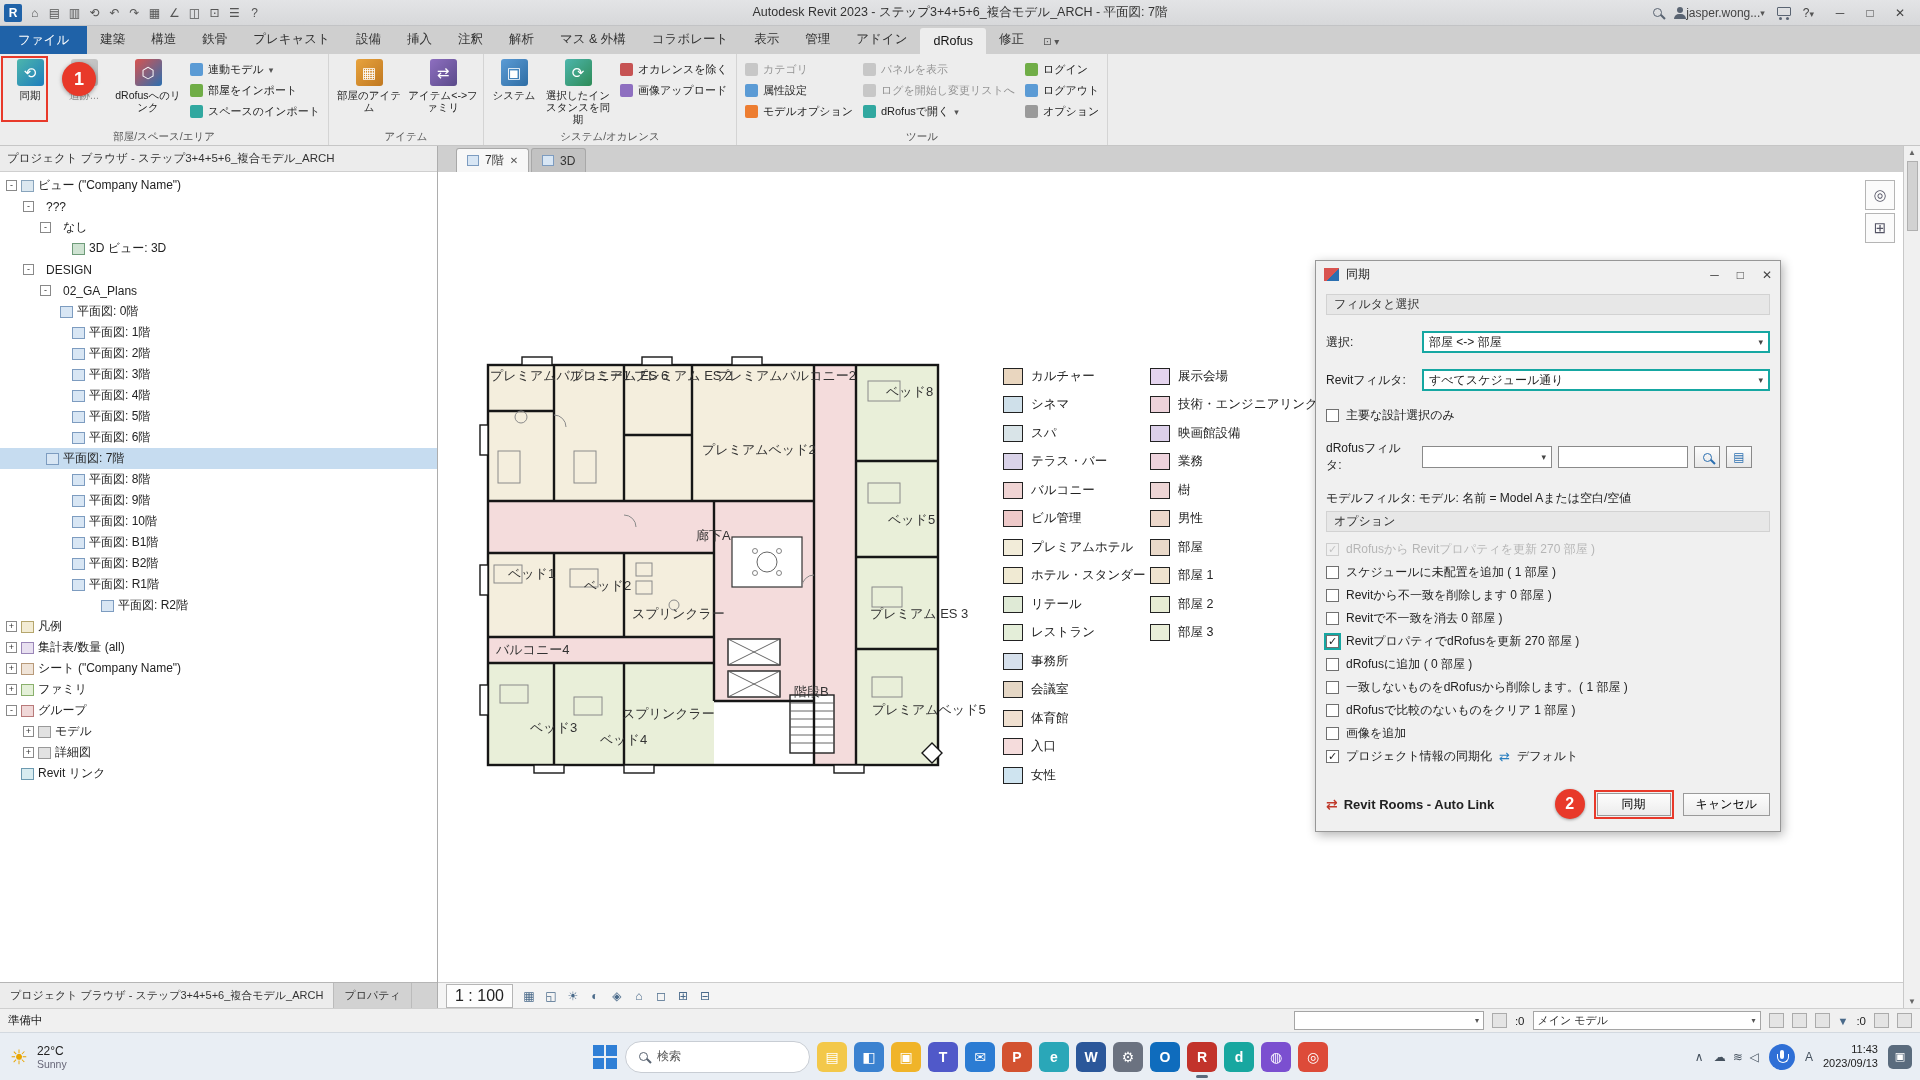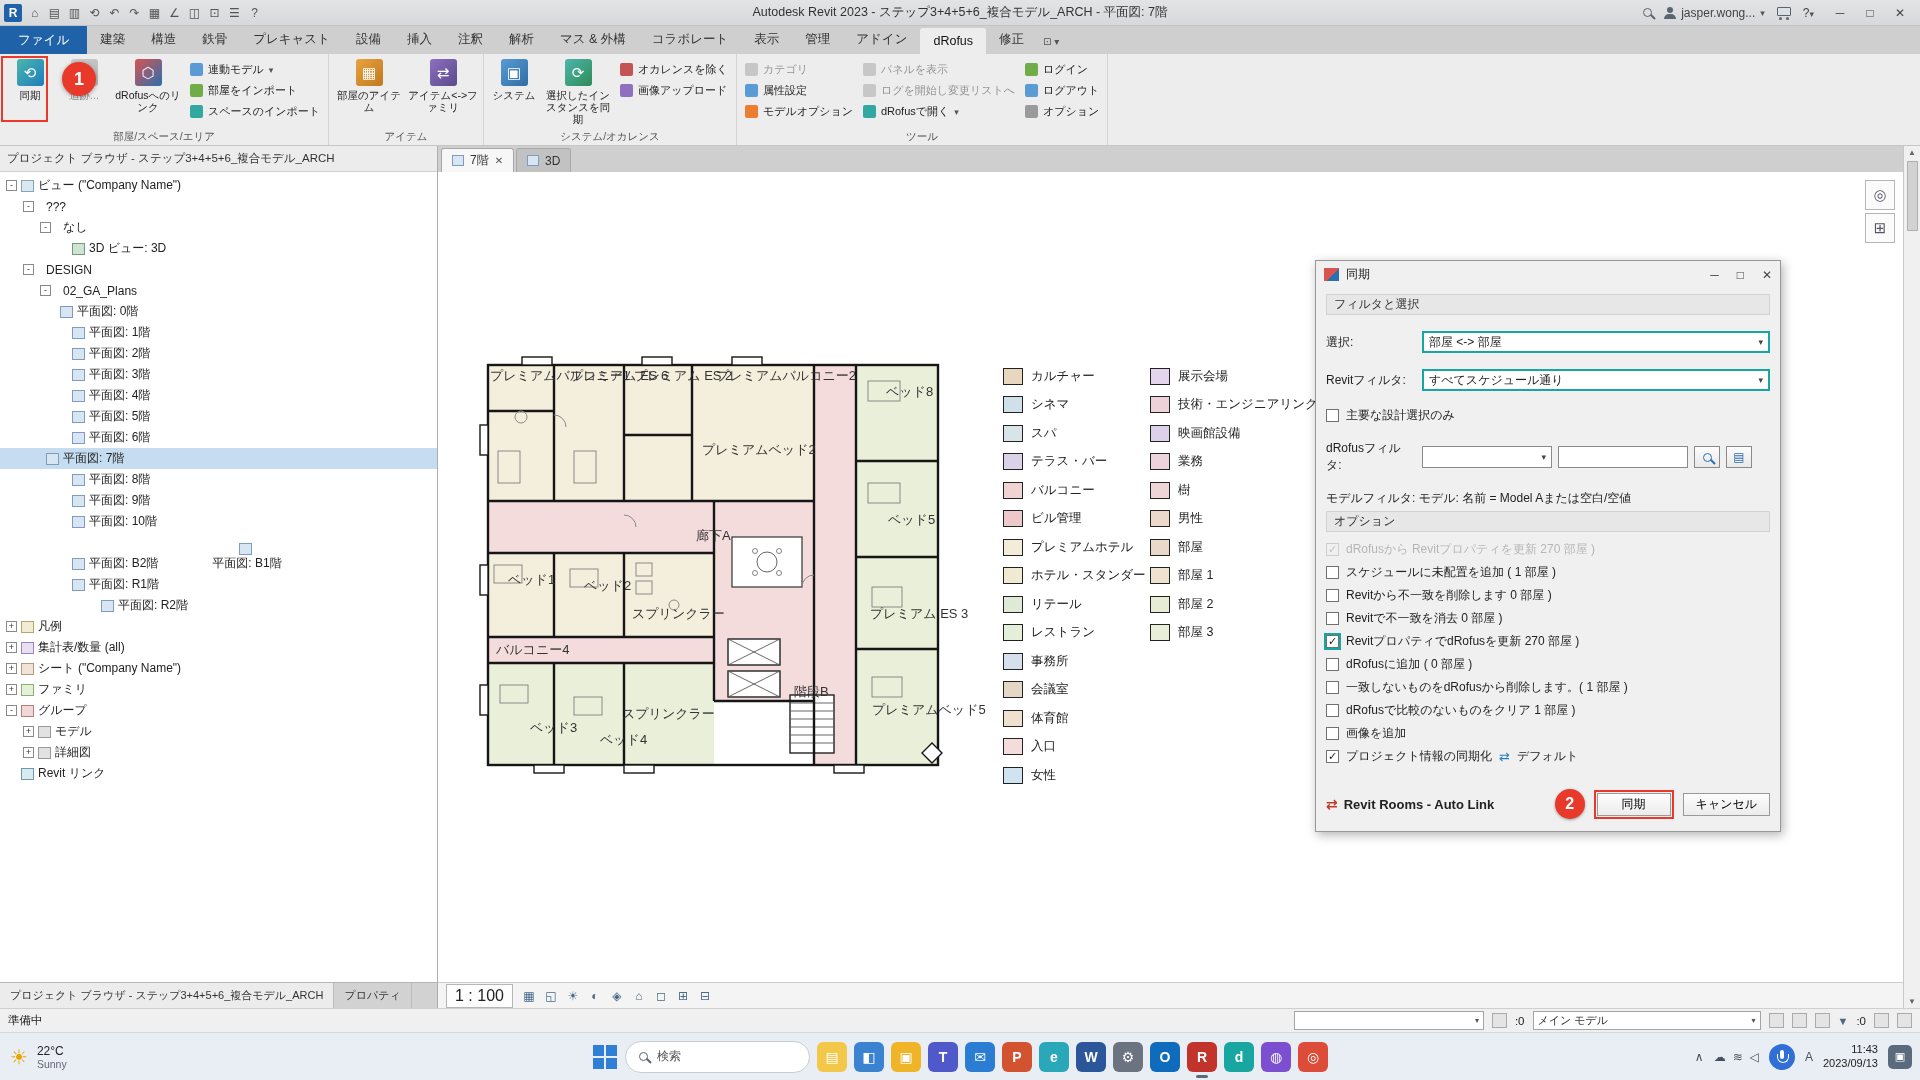--- a/index.html
+++ b/index.html
@@ -7,21 +7,21 @@
   body { font-family:"Liberation Sans","DejaVu Sans",sans-serif; font-size:12px; color:#222; background:#fff; }
   .app { width:1920px; height:1080px; display:flex; flex-direction:column; position:relative; background:#e9e9e9; }
 
   
   .titlebar { height:26px; background:linear-gradient(#e3e4e6,#d7d8da); display:flex; align-items:center; padding:0 4px; position:relative; border-bottom:1px solid #c2c3c5; flex:none; }
   .rlogo { width:18px; height:18px; background:#1f62a8; color:#fff; font-weight:bold; font-size:12px; display:grid; place-items:center; border-radius:2px; margin-right:3px; }
   .qat { display:flex; align-items:center; gap:1px; }
   .qicon { width:19px; height:19px; display:grid; place-items:center; color:#555; font-size:12px; cursor:default; }
   .tb-title { position:absolute; left:50%; transform:translateX(-50%); font-size:12.5px; color:#333; white-space:nowrap; }
   .tb-right { margin-left:auto; display:flex; align-items:center; gap:12px; padding-right:2px; }
-  .tb-user { display:flex; align-items:center; gap:5px; color:#444; font-size:12px; }
+  .tb-user { display:flex; align-items:center; color:#444; font-size:12px; }
   .person { width:12px; height:12px; position:relative; display:inline-block; }
   .person::before { content:""; position:absolute; top:0; left:3px; width:6px; height:6px; border-radius:50%; background:#5a6472; }
   .person::after { content:""; position:absolute; bottom:0; left:0; width:12px; height:5px; border-radius:6px 6px 0 0; background:#5a6472; }
   .cart { width:14px; height:9px; border:1.5px solid #5a6472; border-radius:1px; position:relative; display:inline-block; margin-top:-3px; }
   .cart::after { content:""; position:absolute; left:1px; bottom:-5px; width:3px; height:3px; border-radius:50%; background:#5a6472; box-shadow:7px 0 0 #5a6472; }
   .mag { width:9px; height:9px; border:1.6px solid #5a6472; border-radius:50%; position:relative; display:inline-block; }
   .mag::after { content:""; position:absolute; width:6px; height:1.6px; background:#5a6472; transform:rotate(45deg); right:-5px; bottom:-2px; }
   .mag.blue { border-color:#2b6fb0; } .mag.blue::after { background:#2b6fb0; }
   .win-btns { display:flex; gap:2px; }
   .win-btns span { width:28px; text-align:center; color:#444; font-size:12px; }
@@ -80,21 +80,21 @@
   .ic-group .tico { background:#f0d8d8; border-color:#b87a7a; }
   .ic-model .tico, .ic-detail .tico { background:#e2e2e2; border-color:#999; }
   .ic-link .tico { background:#d8ecf0; border-color:#6d9ab0; }
   .ic-views .tico { background:#dce8f0; border-color:#88a4bc; }
   .browser-tabs { height:26px; background:#d2d2d2; border-top:1px solid #b5b5b5; display:flex; align-items:stretch; font-size:11px; flex:none; }
   .btab { padding:0 10px; display:flex; align-items:center; border-right:1px solid #bbb; color:#333; white-space:nowrap; }
   .btab.active { background:#ececec; }
 
   
   .centercol { flex:1; display:flex; flex-direction:column; min-width:0; min-height:0; }
-  .viewtabs { height:26px; background:#cfcfcf; display:flex; align-items:flex-end; padding-left:3px; gap:2px; flex:none; }
+  .viewtabs { height:26px; background:#cfcfcf; display:flex; align-items:flex-end; padding-left:18px; gap:2px; flex:none; }
   .vtab { height:24px; padding:0 10px; display:flex; align-items:center; gap:6px; font-size:12px; border:1px solid #a8a8a8; border-bottom:none; border-radius:3px 3px 0 0; background:#c2c2c2; color:#333; }
   .vtab.active { background:#f7f7f7; }
   .vtab .x { font-size:10px; color:#555; display:none; }
   .vtab.closable .x { display:inline; }
   .vtico { width:12px; height:11px; border:1px solid #7d9cc0; background:#d8e6f4; display:inline-block; }
   .canvas { flex:1; background:#fff; position:relative; overflow:hidden; min-height:0; }
   .viewbar { height:26px; background:#f4f4f4; border-top:1px solid #ccc; display:flex; align-items:center; gap:7px; padding:0 8px; font-size:11.5px; flex:none; }
   .scalebtn { border:1px solid #b5b5b5; background:#fdfdfd; padding:2px 8px; font-size:16px; }
   .vbicon { width:18px; height:18px; display:grid; place-items:center; color:#4a6a8a; font-size:12px; }
 
@@ -472,21 +472,21 @@
             <span class="tico"></span>
             <span>平面図: 9階</span>
           </div>
 
           <div class="trow ic-plan" style="padding-left: 57px;">
             <span class="exp"></span>
             <span class="tico"></span>
             <span>平面図: 10階</span>
           </div>
 
-          <div class="trow ic-plan" style="padding-left: 57px; flex-direction: column;">
+          <div class="trow ic-plan" style="padding-left: 57px;">
             <span class="exp"></span>
             <span class="tico"></span>
             <span>平面図: B1階</span>
           </div>
 
           <div class="trow ic-plan" style="padding-left: 57px;">
             <span class="exp"></span>
             <span class="tico"></span>
             <span>平面図: B2階</span>
           </div>
@@ -660,21 +660,21 @@
         <div class="plan-labels">
 
         <span class="plabel" style="left: 16px; top: 14px;">プレミアムバルコニー1</span>
             <span class="plabel" style="left: 96px; top: 14px;">プレミアム ES 6</span>
             <span class="plabel" style="left: 160px; top: 14px;">プレミアム ES 2</span>
             <span class="plabel" style="left: 242px; top: 14px;">プレミアムバルコニー2</span>
             <span class="plabel" style="left: 228px; top: 88px;">プレミアムベッド2</span>
             <span class="plabel" style="left: 412px; top: 30px;">ベッド8</span>
             <span class="plabel" style="left: 414px; top: 158px;">ベッド5</span>
             <span class="plabel" style="left: 222px; top: 174px;">廊下A</span>
-            <span class="plabel" style="left: 34px; top: 218px;">ベッド1</span>
+            <span class="plabel" style="left: 34px; top: 212px;">ベッド1</span>
             <span class="plabel" style="left: 110px; top: 224px;">ベッド2</span>
             <span class="plabel" style="left: 158px; top: 252px;">スプリンクラー</span>
             <span class="plabel" style="left: 22px; top: 288px;">バルコニー4</span>
             <span class="plabel" style="left: 56px; top: 366px;">ベッド3</span>
             <span class="plabel" style="left: 126px; top: 378px;">ベッド4</span>
             <span class="plabel" style="left: 148px; top: 352px;">スプリンクラー</span>
             <span class="plabel" style="left: 320px; top: 330px;">階段B</span>
             <span class="plabel" style="left: 396px; top: 252px;">プレミアム ES 3</span>
             <span class="plabel" style="left: 398px; top: 348px;">プレミアムベッド5</span>
           </div>

